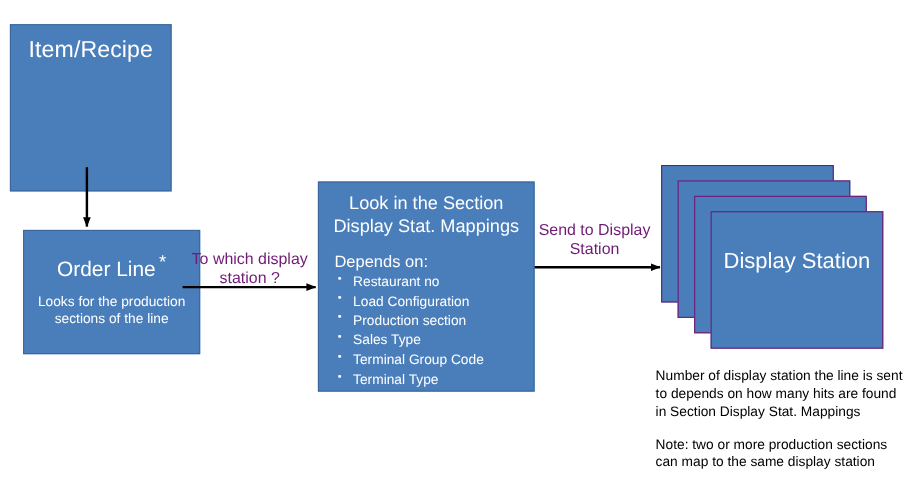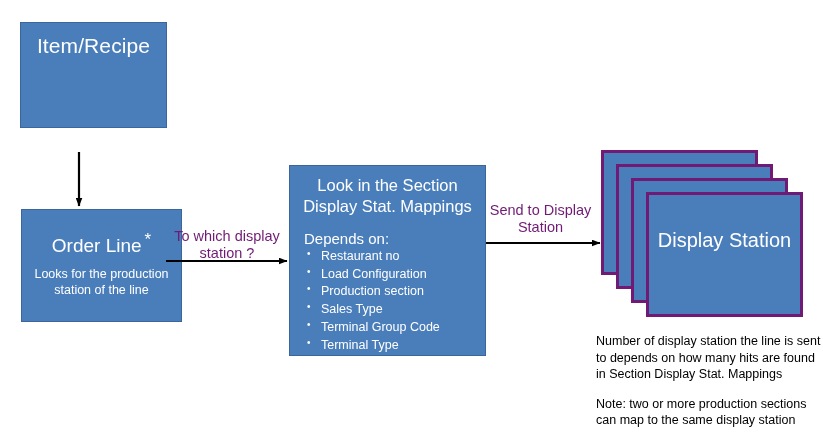--- a/index.html
+++ b/index.html
@@ -33,24 +33,24 @@
     font-weight: normal;
     line-height: 1.18;
   }
   .box-sub {
     color: #ffffff;
     line-height: 1.22;
   }
 
   
   #box-item-recipe {
-    left: 20px;
+    left: 9px;
     top: 22px;
     width: 147px;
-    height: 106px;
+    height: 152px;
   }
   #box-item-recipe .box-title {
     font-size: 21px;
     margin-top: 11px;
     letter-spacing: 0.1px;
   }
   #box-item-recipe .kds-label {
     font-size: 11.5px;
     margin: 16px 0 2px 12px;
   }
@@ -139,21 +139,21 @@
     left: 601px;
     top: 150px;
     width: 202px;
     height: 168px;
   }
   .stack-card {
     position: absolute;
     width: 157px;
     height: 125px;
     background: #4A7EBB;
-    border: 3px solid #701a75;
+    border: 1px solid #701a75;
     box-sizing: border-box;
   }
   #stack-card-1 { left: 0px;  top: 0px;  }
   #stack-card-2 { left: 15px; top: 14px; }
   #stack-card-3 { left: 30px; top: 28px; }
   #stack-card-4 { left: 45px; top: 42px; }
   #stack-card-4 .card-title {
     color: #ffffff;
     text-align: center;
     font-size: 20px;
@@ -210,21 +210,21 @@
 <div id="canvas">
 
   <div class="box" id="box-item-recipe">
     <div class="box-title">Item/Recipe</div>
   </div>
 
   <div class="box" id="box-order-line">
     <div class="box-title">
       <span>Order Line</span><span class="asterisk">*</span>
     </div>
-    <div class="box-sub">Looks  for the production station of the line</div>
+    <div class="box-sub">Looks  for the production sections of the line</div>
   </div>
 
   <div class="box" id="box-mappings">
     <div class="box-title">Look in the Section Display Stat. Mappings</div>
     <div class="depends-label">Depends on:</div>
     <ul class="bullets">
       <li>Restaurant no</li>
       <li>Load Configuration</li>
       <li>Production  section</li>
       <li>Sales Type</li>

